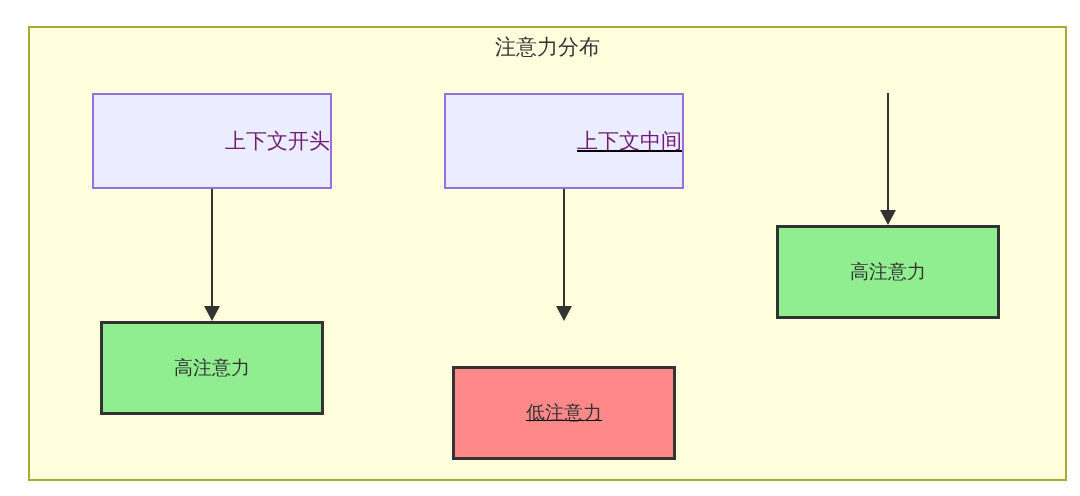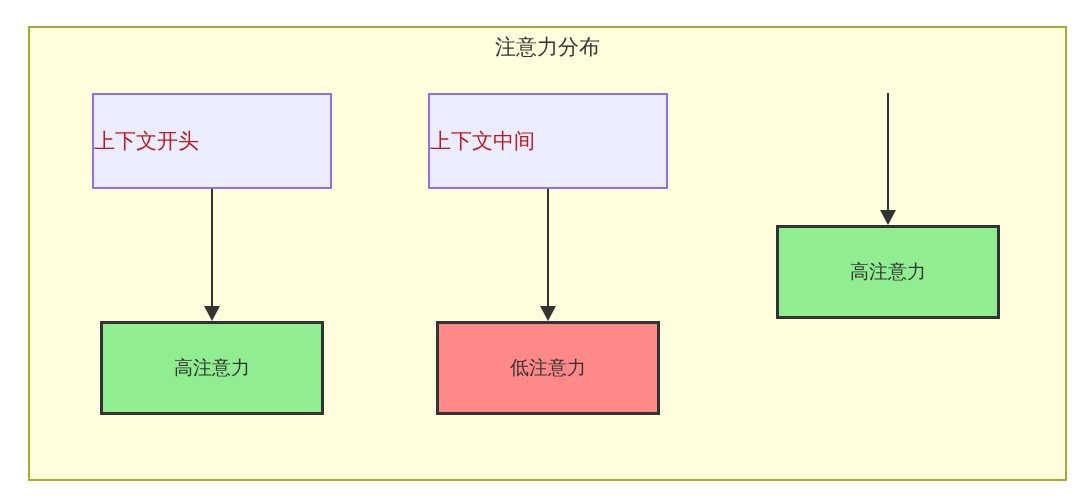--- a/index.html
+++ b/index.html
@@ -36,32 +36,32 @@
   }
   .column {
     position: absolute;
     top: 65px;
     width: 260px;
     display: flex;
     flex-direction: column;
     align-items: center;
   }
   .col-0 { left: 52px; }
-  .col-1 { left: 388px; }
+  .col-1 { left: 404px; text-decoration: underline; }
   .col-2 { left: 728px; }
   .source-box {
     width: 236px;
     height: 92px;
     border: 2px solid #701a75;
     background: #ececff;
     display: flex;
     align-items: center;
-    justify-content: flex-start;
+    justify-content: flex-end;
     font-size: 21px;
-    color: #b91c1c;
+    color: #701a75;
   }
   .arrow {
     position: relative;
     width: 100%;
     height: 132px;
   }
   .arrow-line {
     position: absolute;
     left: 50%;
     transform: translateX(-50%);
@@ -114,21 +114,21 @@
     </div>
 
     <div class="column col-1">
       <div class="source-box" style="background-color: rgb(236, 236, 255); border-color: rgb(147, 112, 219);">
         <span>上下文中间</span>
       </div>
       <div class="arrow">
         <div class="arrow-line" style="background-color: rgb(51, 51, 51);"></div>
         <div class="arrow-head" style="border-top-color: rgb(51, 51, 51);"></div>
       </div>
-      <div class="target-box" style="background-color: rgb(255, 136, 136); border-color: rgb(51, 51, 51);">
+      <div class="target-box" style="background-color: rgb(255, 136, 136); border-color: rgb(51, 51, 51); margin-top: 45px;">
         <span>低注意力</span>
       </div>
     </div>
 
     <div class="column col-2">
       <div class="arrow">
         <div class="arrow-line" style="background-color: rgb(51, 51, 51);"></div>
         <div class="arrow-head" style="border-top-color: rgb(51, 51, 51);"></div>
       </div>
       <div class="target-box" style="background-color: rgb(144, 238, 144); border-color: rgb(51, 51, 51);">

